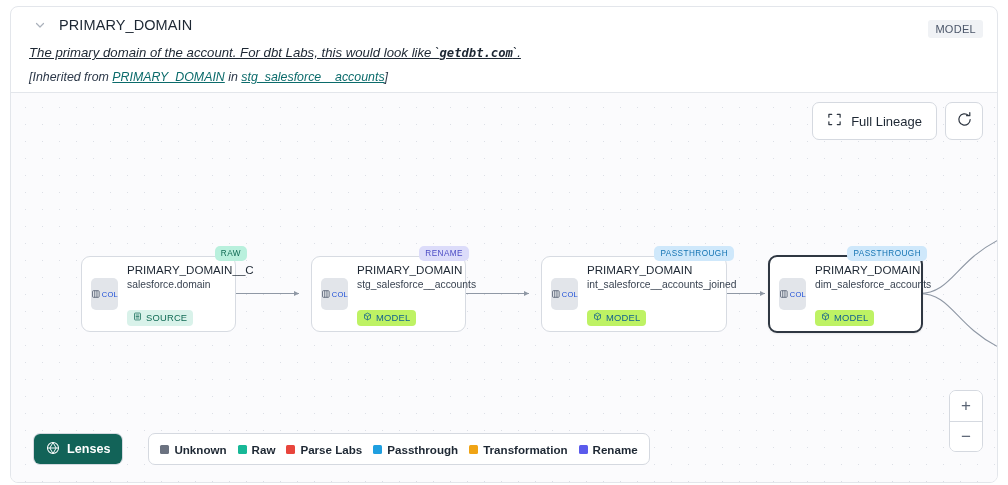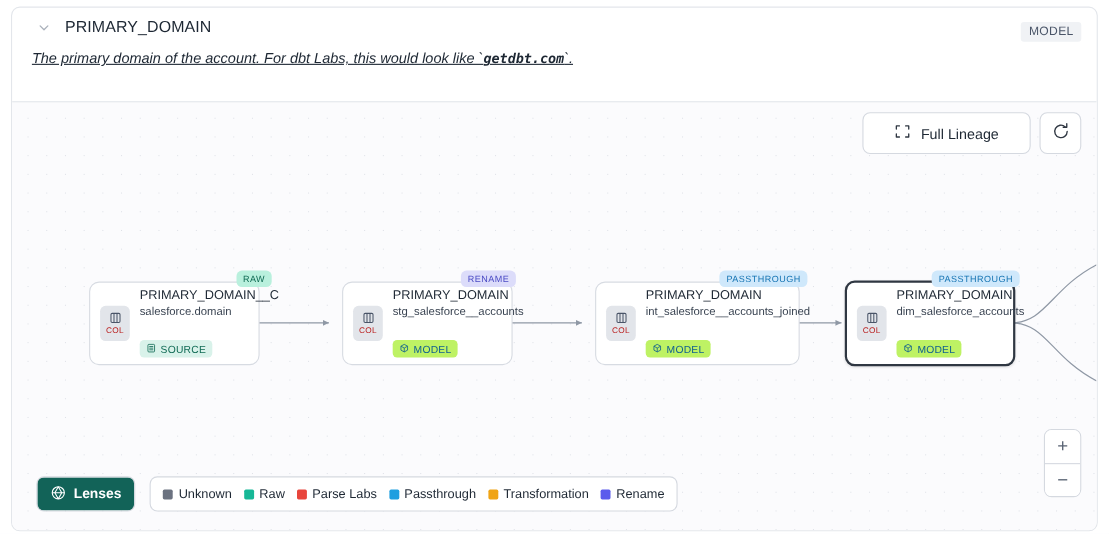--- a/index.html
+++ b/index.html
@@ -114,21 +114,21 @@
     z-index: 5;
   }
   .btn {
     background: #ffffff;
     border: 1px solid #d5d9e0;
     border-radius: 7px;
     height: 38px;
     display: flex;
     align-items: center;
     gap: 9px;
-    padding: 0 28px;
+    padding: 0 14px;
     font-size: 13px;
     color: #1d2733;
     cursor: pointer;
   }
   .btn.icon-only { width: 38px; padding: 0; justify-content: center; }
 
   
   .zoom-controls {
     position: absolute;
     right: 14px;
@@ -167,25 +167,25 @@
   .node.selected {
     border: 2px solid #2f3742;
     box-shadow: 0 1px 2px rgba(0,0,0,.08);
   }
   .node .col-chip {
     flex: 0 0 auto;
     width: 27px; height: 32px;
     background: #e2e5ea;
     border-radius: 5px;
     display: flex;
-    flex-direction: column;
+    flex-direction: row;
     align-items: center;
     justify-content: center;
     gap: 1px;
-    color: #b91c1c;
+    color: #1d4ed8;
   }
   .node .col-chip .lbl { font-size: 7.5px; letter-spacing: .3px; }
   .node .body { flex: 1 1 auto; min-width: 0; }
   .node .name {
     font-size: 11.6px;
     color: #1d2733;
     white-space: nowrap;
   }
   .node .sub {
     font-size: 10.3px;
@@ -220,21 +220,21 @@
   .tag.rename      { background: #dcdcfa; color: #4b4bc4; }
   .tag.passthrough { background: #cfe8fb; color: #1574b3; }
 
   
   .bottom-bar {
     position: absolute;
     left: 22px;
     bottom: 17px;
     display: flex;
     align-items: center;
-    gap: 13px;
+    gap: 25px;
     z-index: 6;
   }
   .seg {
     display: flex;
     border: 1px solid #d5d9e0;
     border-radius: 7px;
     overflow: hidden;
     background: #fff;
     height: 32px;
   }
@@ -262,20 +262,21 @@
     border-radius: 7px;
     background: #fff;
     height: 32px;
     padding: 0 11px;
   }
   .legend-item {
     display: flex; align-items: center; gap: 5px;
     font-size: 11.6px;
     color: #1d2733;
     white-space: nowrap;
+    font-weight: bold;
   }
   .swatch { width: 9px; height: 9px; border-radius: 1.5px; flex: 0 0 auto; }
 </style>
 </head>
 <body>
 
 <div class="app">
   <div class="panel">
 
     <div class="header">
@@ -287,20 +288,23 @@
         </span>
         <span class="title">PRIMARY_DOMAIN</span>
       </div>
 
       <div class="type-badge">MODEL</div>
 
       <div class="desc">
         <span>The primary domain of the account. For dbt Labs, this would look like `</span><code>getdbt.com</code><span>`.</span>
       </div>
 
+      <div class="inherited">
+        <span>[Inherited from </span><a href="#">PRIMARY_DOMAIN</a><span> in </span><a href="#">stg_salesforce__accounts</a><span>]</span>
+      </div>
     </div>
 
     <div class="canvas">
 
       <svg class="edges" viewBox="0 0 986 390" preserveAspectRatio="none">
         <defs>
           <marker id="arrow" markerWidth="6" markerHeight="6" refX="5" refY="3" orient="auto">
             <path d="M0,0.6 L5,3 L0,5.4 Z" fill="#8f98a5"></path>
           </marker>
         </defs>

